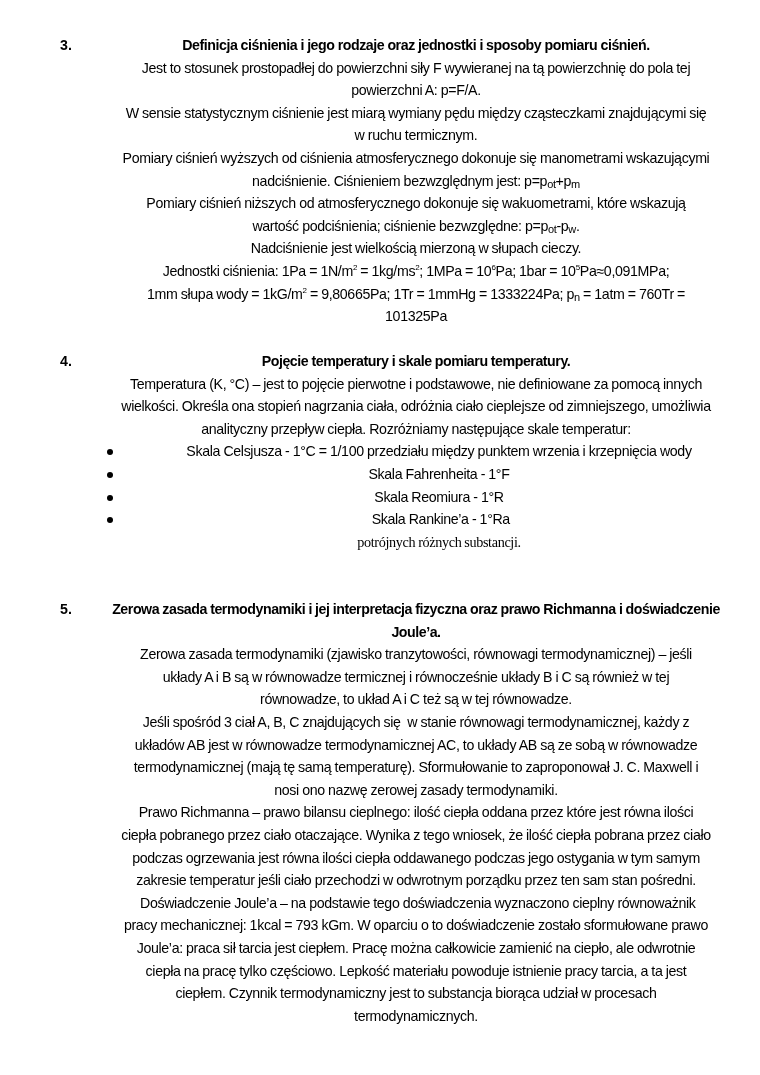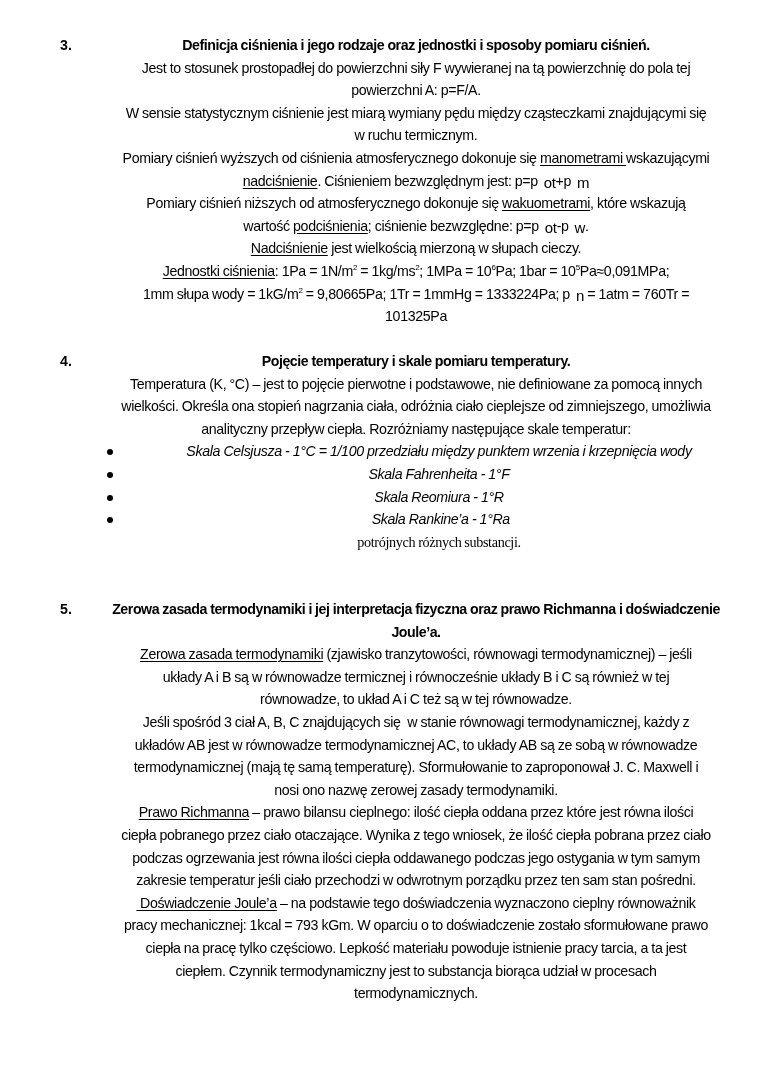--- a/index.html
+++ b/index.html
@@ -4,25 +4,25 @@
 <style>
   html, body { margin: 0; padding: 0; background: #ffffff; }
   body { width: 760px; height: 1075px; overflow: hidden; position: relative;
          font-family: "Liberation Sans", sans-serif; color: #000; }
   .page { position: absolute; left: 0; top: 0; width: 760px; height: 1075px; }
   .section { position: absolute; left: 60px; width: 690px; }
   .num { position: absolute; left: 0; top: 0; font-weight: bold; font-size: 14.2px; line-height: 22.6px; }
   .body { margin-left: 22px; font-size: 14.2px; line-height: 22.6px; letter-spacing: -0.35px; word-spacing: -0.3px; }
   .heading { font-weight: bold; letter-spacing: -0.45px; }
   .line { white-space: nowrap; text-align: center; }
-  .u { text-decoration: underline; text-underline-offset: 2px; }
+  .u { text-underline-offset: 2px; }
   sup { font-size: 8px; vertical-align: 6px; line-height: 0; }
-  sub { font-size: 15px; vertical-align: -2px; line-height: 0; margin-left: 6px; }
+  sub { font-size: 11px; vertical-align: -2px; line-height: 0; }
   ul.bullets { list-style: none; margin: 0; padding: 0; }
-  ul.bullets li { position: relative; padding-left: 46px; font-style: italic; }
+  ul.bullets li { position: relative; padding-left: 46px; }
   ul.bullets li .dot { position: absolute; left: 25px; top: 9px; width: 6px; height: 6px; border-radius: 50%; background: #000; }
   .cont { padding-left: 46px; font-family: Liberation Serif, serif; }
 </style>
 </head>
 <body>
 
 <div class="page">
 
   <div class="section" style="top:34px;">
     <span class="num">3.</span>
@@ -71,19 +71,20 @@
       <div class="line" style="white-space:pre;">Jeśli spośród 3 ciał A, B, C znajdujących się  w stanie równowagi termodynamicznej, każdy z</div>
       <div class="line">układów AB jest w równowadze termodynamicznej AC, to układy AB są ze sobą w równowadze</div>
       <div class="line">termodynamicznej (mają tę samą temperaturę). Sformułowanie to zaproponował J. C. Maxwell i</div>
       <div class="line">nosi ono nazwę zerowej zasady termodynamiki.</div>
       <div class="line"><span class="u">Prawo Richmanna</span><span> – prawo bilansu cieplnego: ilość ciepła oddana przez które jest równa ilości</span></div>
       <div class="line">ciepła pobranego przez ciało otaczające. Wynika z tego wniosek, że ilość ciepła pobrana przez ciało</div>
       <div class="line">podczas ogrzewania jest równa ilości ciepła oddawanego podczas jego ostygania w tym samym</div>
       <div class="line">zakresie temperatur jeśli ciało przechodzi w odwrotnym porządku przez ten sam stan pośredni.</div>
       <div class="line"><span class="u" style="white-space:pre;"> Doświadczenie Joule’a</span><span> – na podstawie tego doświadczenia wyznaczono cieplny równoważnik</span></div>
       <div class="line">pracy mechanicznej: 1kcal = 793 kGm. W oparciu o to doświadczenie zostało sformułowane prawo</div>
+      <div class="line">Joule’a: praca sił tarcia jest ciepłem. Pracę można całkowicie zamienić na ciepło, ale odwrotnie</div>
       <div class="line">ciepła na pracę tylko częściowo. Lepkość materiału powoduje istnienie pracy tarcia, a ta jest</div>
       <div class="line">ciepłem. Czynnik termodynamiczny jest to substancja biorąca udział w procesach</div>
       <div class="line">termodynamicznych.</div>
     </div>
   </div>
 
 </div>
 
 </body></html>

